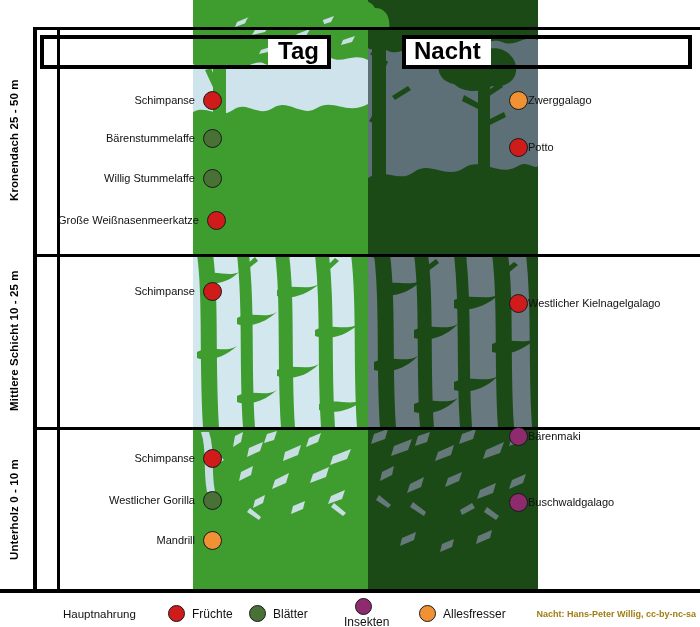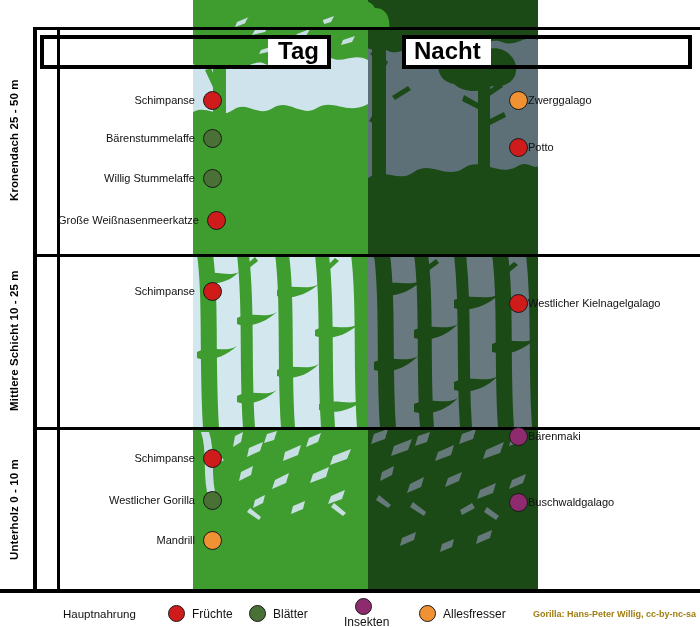--- a/index.html
+++ b/index.html
@@ -340,13 +340,13 @@
     <span class="leg-dot" style="background: rgb(142, 42, 110);"></span>
     <span class="leg-label">Insekten</span>
   </span>
 
   <span class="leg-item" style="left:419px;">
     <span class="leg-dot" style="background: rgb(240, 146, 52);"></span>
     <span class="leg-label">Allesfresser</span>
   </span>
 </div>
 
-<div id="credit" style="color: rgb(160, 125, 18);">Gorilla: Hans-Peter Willig, cc-by-nc-sa</div>
+<div id="credit" style="color: rgb(160, 125, 18);">Nacht: Hans-Peter Willig, cc-by-nc-sa</div>
 
 </body></html>

